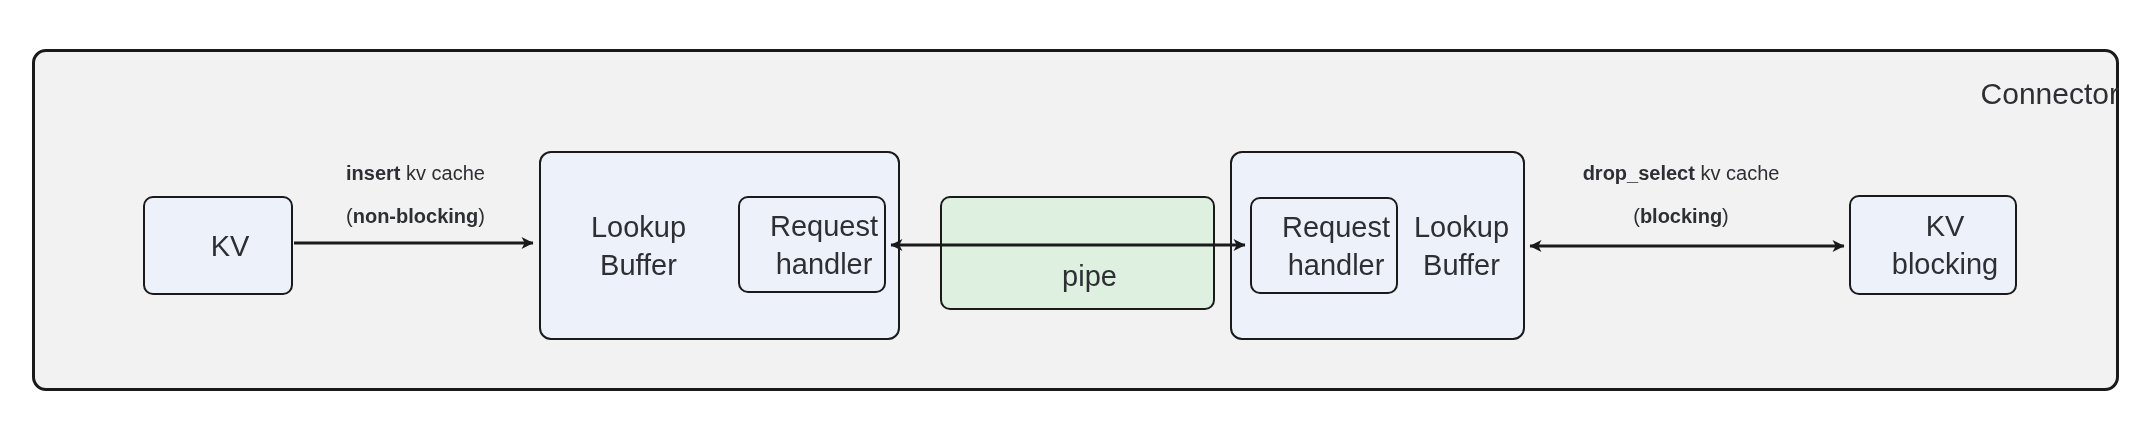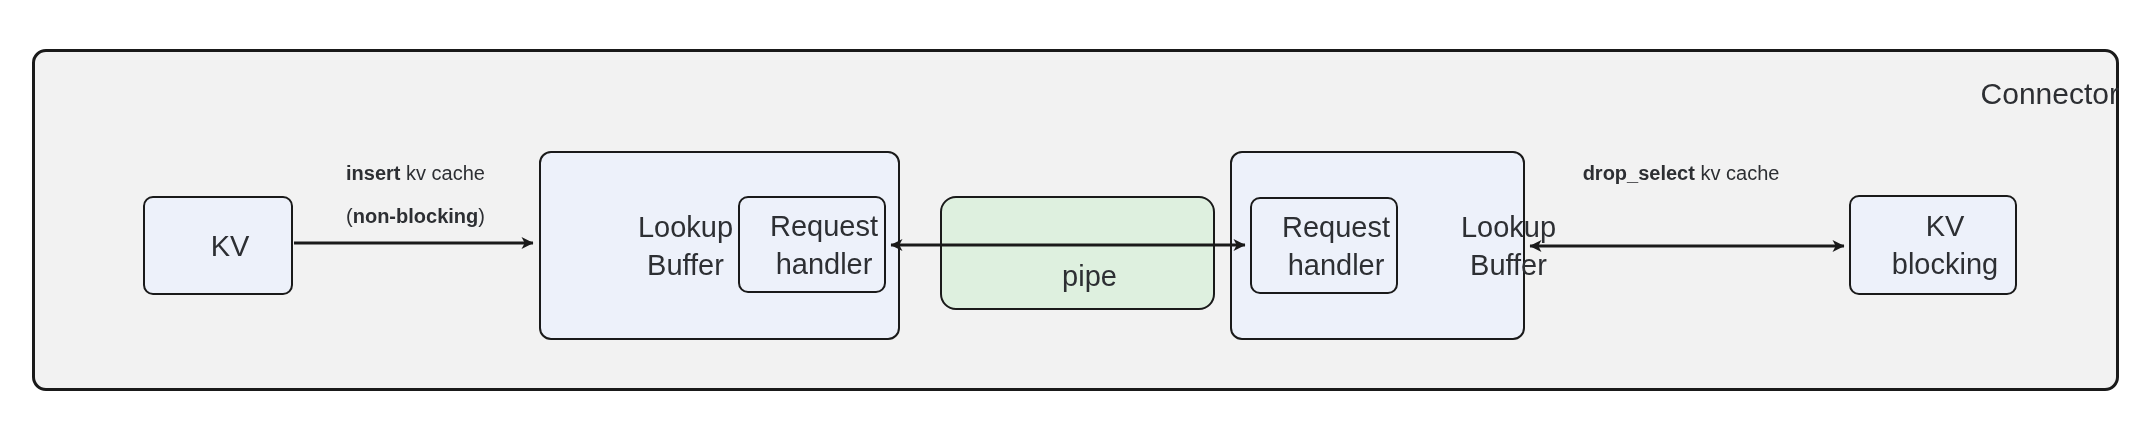--- a/index.html
+++ b/index.html
@@ -50,36 +50,35 @@
     justify-content: center;
     font-size: 29px;
     line-height: 38px;
     text-align: center;
     padding-left: 24px;
   }
   .node-kv-producer  { left: 143px;  top: 196px; width: 150px; height: 99px;  }
   .node-lb-left      { left: 539px;  top: 151px; width: 361px; height: 189px; border-radius: 12px; }
   .node-rh-left      { left: 738px;  top: 196px; width: 148px; height: 97px;  }
   .node-pipe         { left: 940px;  top: 196px; width: 275px; height: 114px;
-                       background: #def0df; justify-content: flex-end; padding-bottom: 13px; border-radius: 16px; }
+                       background: #def0df; justify-content: flex-end; padding-bottom: 13px; }
   .node-lb-right     { left: 1230px; top: 151px; width: 295px; height: 189px; border-radius: 12px; }
   .node-rh-right     { left: 1250px; top: 197px; width: 148px; height: 97px;  }
   .node-kv-consumer  { left: 1849px; top: 195px; width: 168px; height: 100px; }
 
   .lb-label {
     position: absolute;
     display: flex;
     flex-direction: column;
     align-items: center;
     justify-content: center;
     font-size: 29px;
     line-height: 38px;
     text-align: center;
     pointer-events: none;
-    padding-left: 47px;
   }
   .lb-label-left  { left: 539px;  top: 151px; width: 199px; height: 189px; }
   .lb-label-right { left: 1398px; top: 151px; width: 127px; height: 189px; }
 
   .edge-label {
     position: absolute;
     top: 152px;
     text-align: center;
     font-size: 20px;
     line-height: 43px;
@@ -134,20 +133,21 @@
     <span>Request</span>
     <span>handler</span>
   </div>
   <div class="lb-label lb-label-right">
     <span>Lookup</span>
     <span>Buffer</span>
   </div>
 
   <div class="edge-label edge-label-drop">
     <div><span class="bold">drop_select</span><span> kv cache</span></div>
+    <div><span>(</span><span class="bold">blocking</span><span>)</span></div>
   </div>
 
   <div class="node node-kv-consumer">
     <span>KV</span>
     <span>blocking</span>
   </div>
 
   <svg class="arrows" width="2146" height="438" viewBox="0 0 2146 438">
     <defs>
       <marker id="ah" markerUnits="userSpaceOnUse" markerWidth="16" markerHeight="16" refX="12.5" refY="7" orient="auto-start-reverse">

